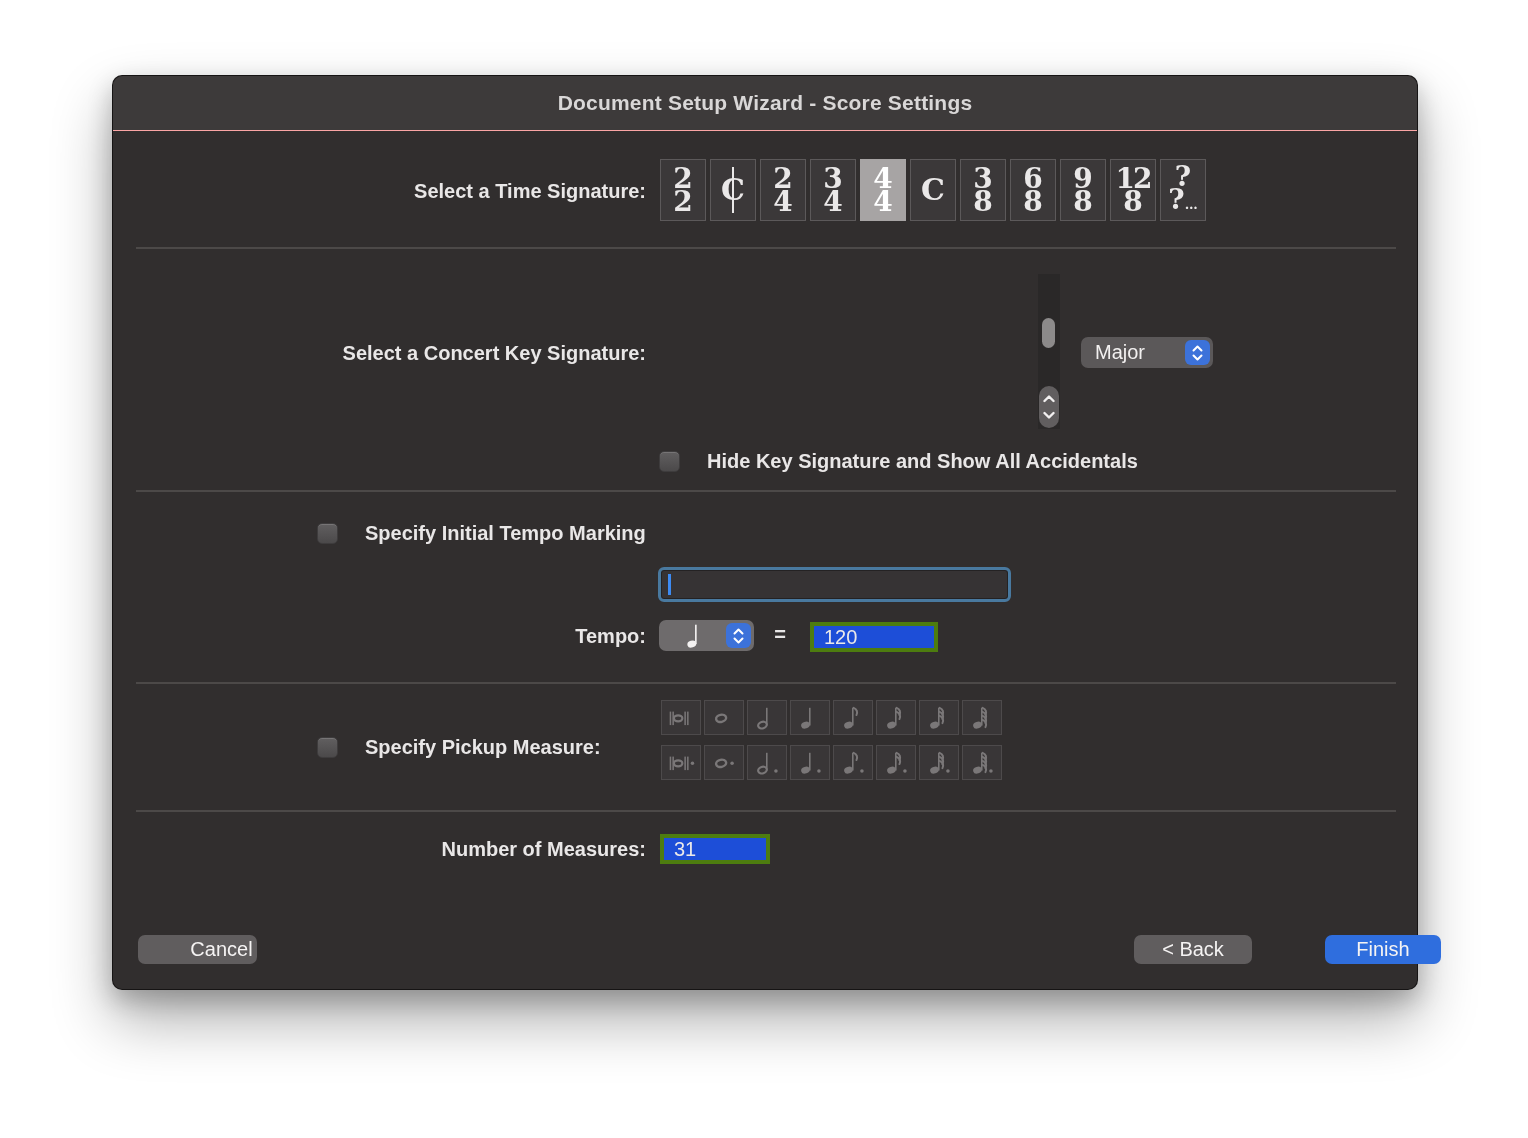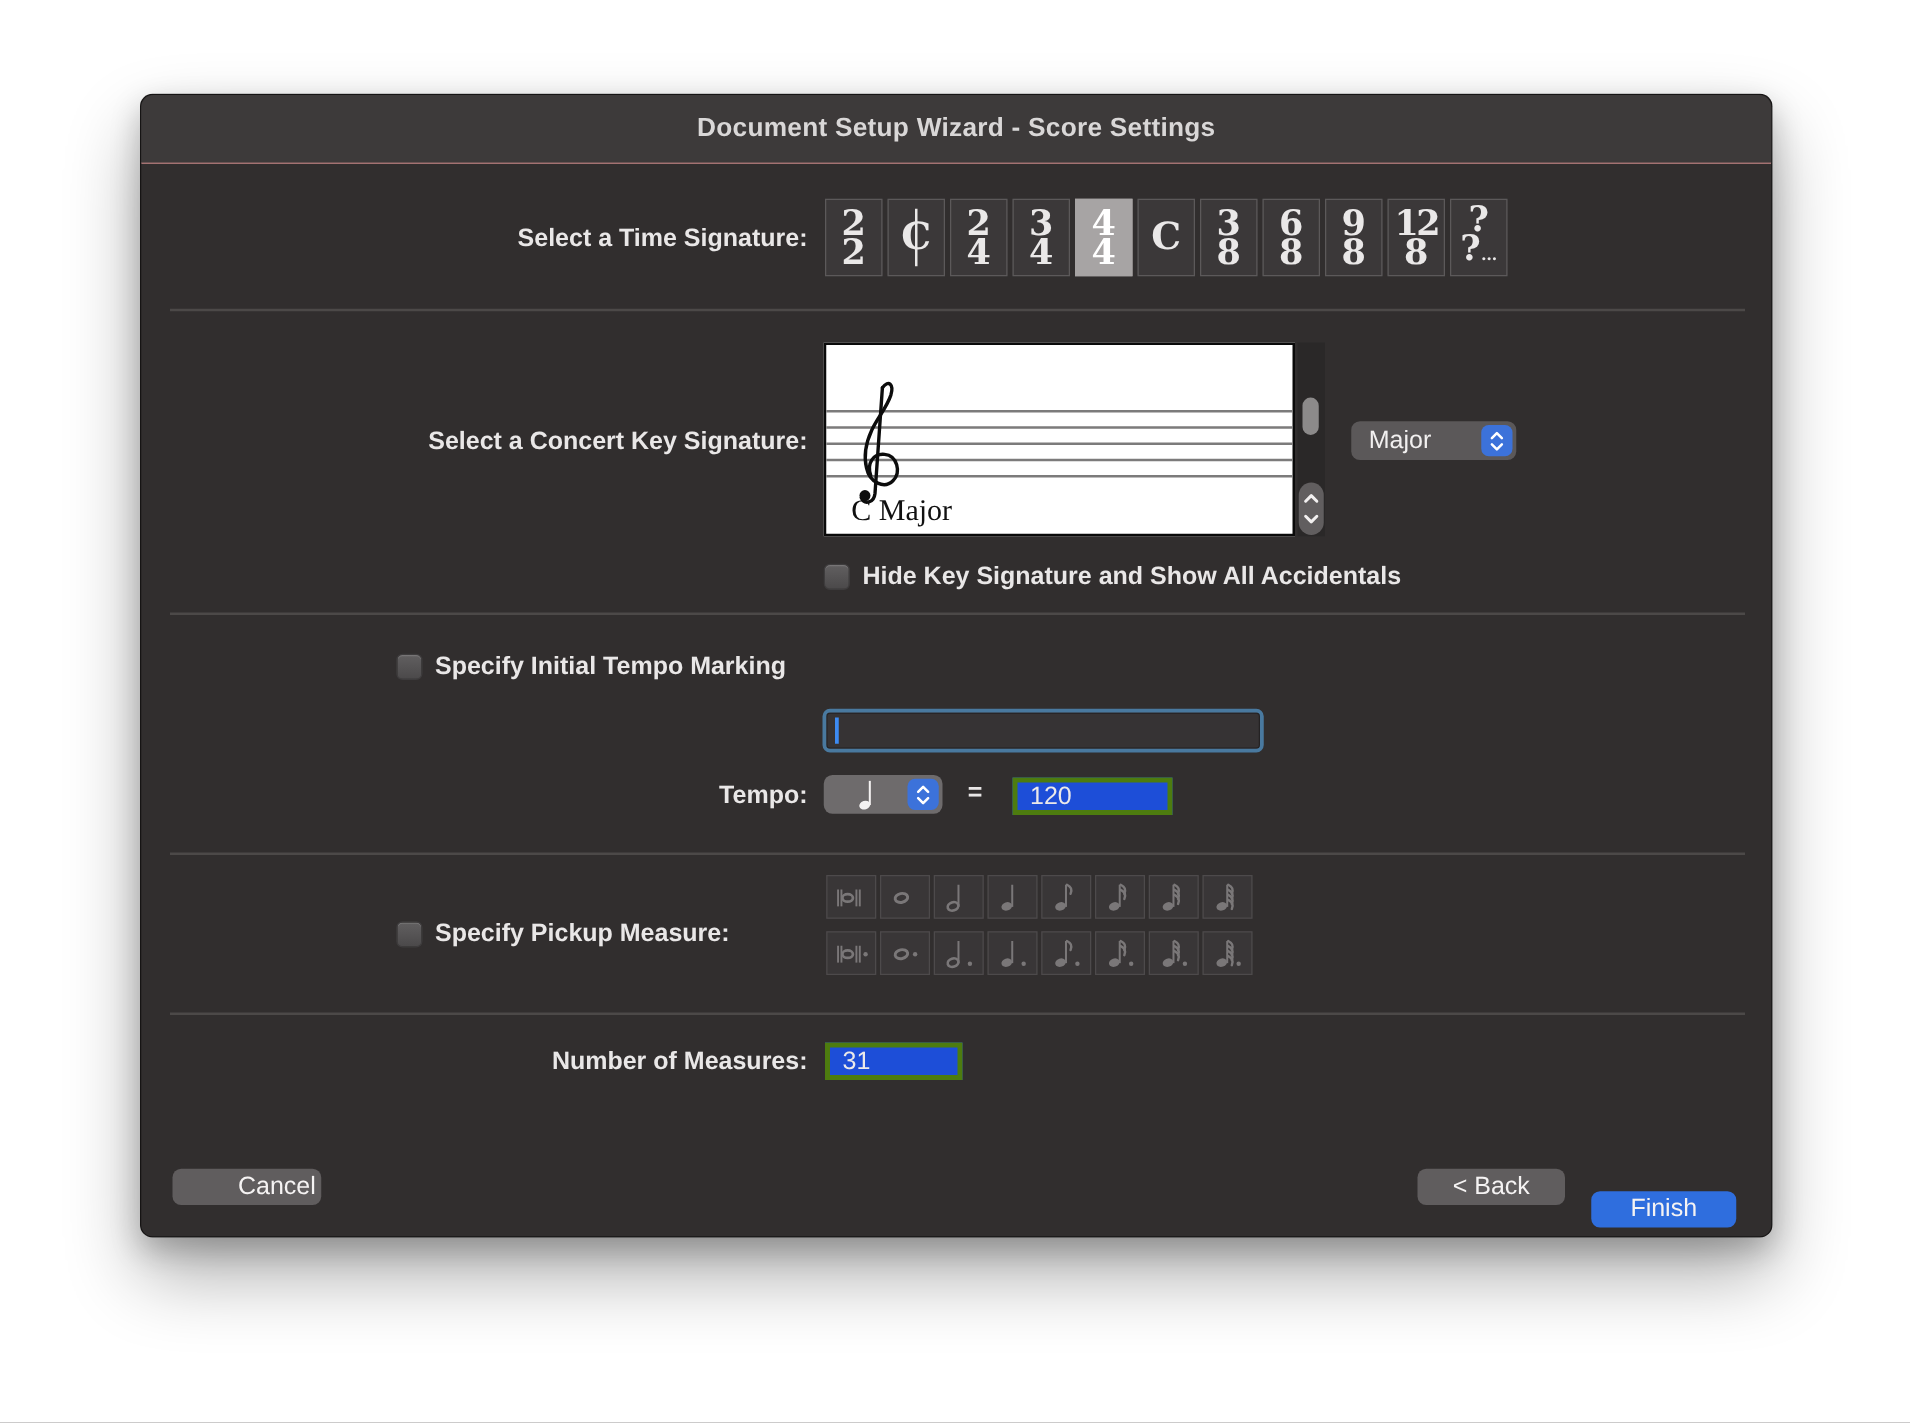--- a/index.html
+++ b/index.html
@@ -55,21 +55,21 @@
            align-items:center; color:#f2f0f0; font-size:20px; }
   .mode-popup { left:968px; top:261px; width:132px; height:31px; padding:0 3px 0 14px;
                 justify-content:space-between; }
   .tempo-popup { left:546px; top:544px; width:95px; height:31px; background:#6e6b6c;
                  padding:0 3px; justify-content:space-between; }
   .note-slot { flex:1; display:flex; align-items:center; justify-content:center; }
   .stepper { width:25px; height:25px; background:#3c72da; border-radius:6px; flex:0 0 25px;
              display:flex; flex-direction:column; align-items:center; justify-content:center; gap:2px; }
 
   
-  .check-row { position:absolute; display:flex; align-items:center; gap:10px; height:22px; }
+  .check-row { position:absolute; display:flex; align-items:center; gap:27px; height:22px; }
   .hide-row{left:546px; top:374px} .tempo-check-row{left:204px; top:446px} .pickup-check-row{left:204px; top:660px}
   .checkbox { width:21px; height:21px; border-radius:5px; border:1px solid #3e3c3d;
               background:linear-gradient(#615f60,#4b494a);
               box-shadow:inset 0 1px 0 rgba(255,255,255,.14); }
   .check-label { color:#e9e7e7; font-size:20px; font-weight:600; }
 
   
   .text-input { position:absolute; left:545px; top:491px; width:353px; height:35px;
                 border-radius:6px; background:#363334; border:3.5px solid #49799f;
                 box-shadow:inset 0 0 0 1px #242223; }
@@ -88,21 +88,21 @@
   .pk-row { display:flex; gap:3px; margin-bottom:10px; }
   .pk-btn { width:40px; height:35px; background:#393637; border:1px solid #4d4a4b;
             display:flex; align-items:center; justify-content:center; }
 
   
   .btn { position:absolute; top:859px; height:29px; border-radius:7px; display:flex;
          align-items:center; justify-content:center; color:#f5f3f3; font-size:20px;
          font-weight:500; cursor:default; }
   .btn-cancel { left:25px; width:119px; background:#605d5e;padding-left:48px; }
   .btn-back   { left:1021px; width:118px; background:#605d5e; }
-  .btn-finish { left:1160px; width:116px; background:#2f6ede;margin-top:18px; }
+  .btn-finish { left:1212px; width:116px; background:#2f6ede; }
 </style>
 </head>
 <body>
 
 <div class="dialog">
 
   <div class="titlebar">
     <span class="title">Document Setup Wizard - Score Settings</span>
   </div>
 
@@ -149,33 +149,20 @@
       <div class="ts-btn">
         <span class="ts-num">?</span>
         <span class="ts-num">?<small>…</small></span>
       </div>
     </div>
 
   <div class="separator sep1"></div>
 
   <div class="label key-label">Select a Concert Key Signature:</div>
 
-  <div class="staff-box">
-    <div class="staff-line" style="top:52px"></div>
-    <div class="staff-line" style="top:65px"></div>
-    <div class="staff-line" style="top:78px"></div>
-    <div class="staff-line" style="top:91px"></div>
-    <div class="staff-line" style="top:104px"></div>
-    <svg class="clef" width="46" height="110" viewBox="0 0 46 130">
-      <path d="M30 12 C36 4 41 9 38 19 C34 31 25 41 20 52 C14 65 12 76 15 88 C18 102 32 108 40 100 C48 92 44 76 32 75 C21 74 15 84 19 95" fill="none" stroke="#0c0c0c" stroke-width="3.2" stroke-linecap="round"></path>
-      <path d="M30 12 L23 112 C22 121 13 123 10 116" fill="none" stroke="#0c0c0c" stroke-width="3.2" stroke-linecap="round"></path>
-      <circle cx="13.5" cy="114" r="5.2" fill="#0c0c0c"></circle>
-    </svg>
-    <span class="staff-caption">C Major</span>
-  </div>
 
   <div class="scrollbar">
     <div class="sb-thumb"></div>
     <div class="sb-arrows">
       <svg width="12" height="8" viewBox="0 0 12 8">
         <polyline points="1.5,6 6,1.5 10.5,6" fill="none" stroke="#f2f0f0" stroke-width="2.4" stroke-linecap="round" stroke-linejoin="round"></polyline>
       </svg>
       <svg width="12" height="8" viewBox="0 0 12 8">
         <polyline points="1.5,2 6,6.5 10.5,2" fill="none" stroke="#f2f0f0" stroke-width="2.4" stroke-linecap="round" stroke-linejoin="round"></polyline>
       </svg>

